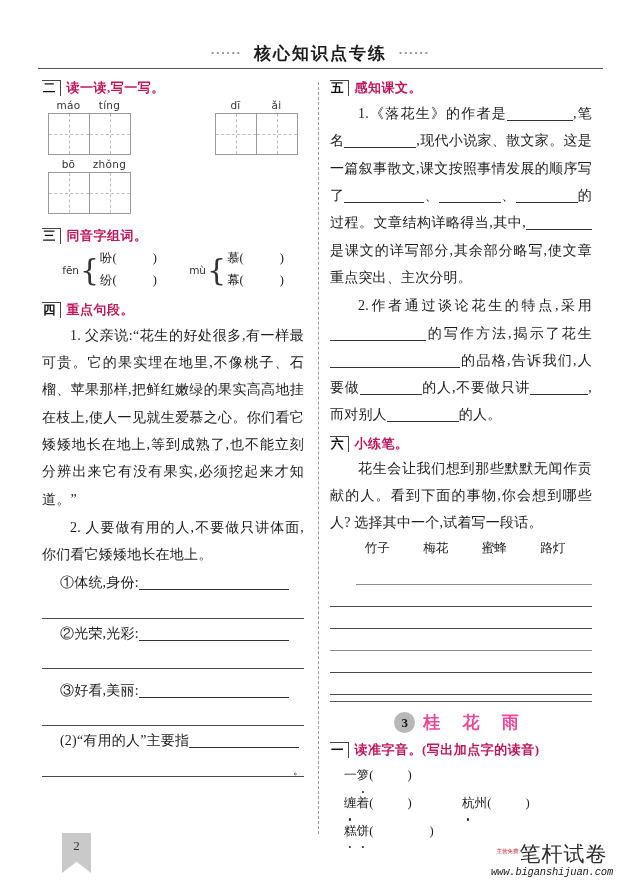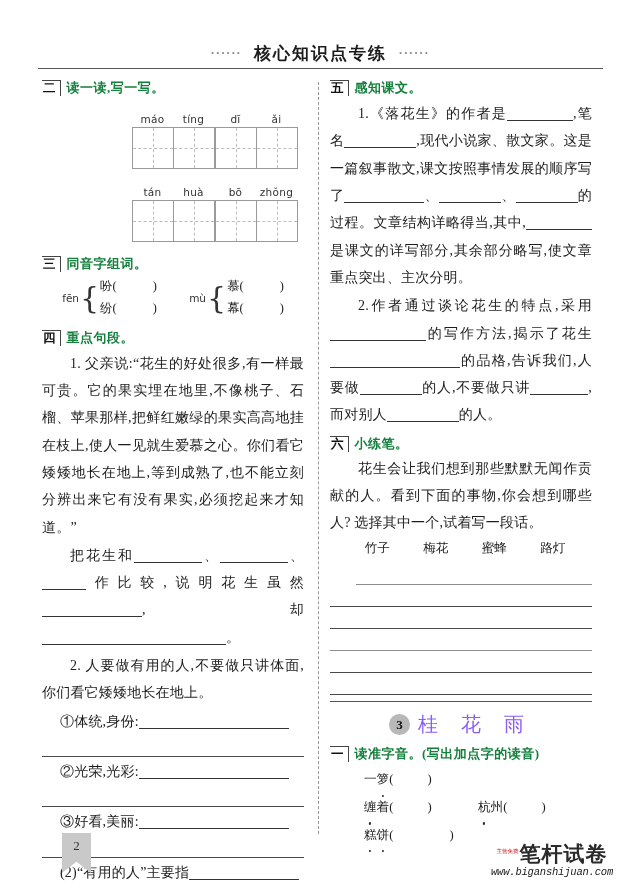--- a/index.html
+++ b/index.html
@@ -83,21 +83,21 @@
     color: #111;
     padding: 1px 4px 1px 1px;
     border-right: 1.3px solid #444;
     border-top: 1.3px solid #444;
     margin-right: 6px;
     line-height: 1.05;
   }
   .sec-title {
     font-size: 13px;
     font-weight: bold;
-    color: #15803d;
+    color: #be185d;
     letter-spacing: .5px;
   }
 
   
   .ptext {
     font-size: 14px;
     line-height: 1.95;
     color: #1d1d1d;
     text-align: justify;
     letter-spacing: .2px;
@@ -106,22 +106,22 @@
   .blank {
     display: inline-block;
     border-bottom: 1px solid #333;
     vertical-align: -3px;
     height: 13px;
   }
 
   
   .grid-block {
     display: flex;
-    justify-content: flex-end;
-    margin-top: 17px;
+    justify-content: space-between;
+    margin-top: 3px;
     padding: 0 6px;
   }
   .grid-unit { text-align: center; }
   .pinyin-row {
     display: flex;
     font-family: "DejaVu Sans", sans-serif;
     font-size: 10.5px;
     color: #333;
     margin-bottom: 2px;
   }
@@ -211,35 +211,35 @@
     color: #111;
     font-weight: bold;
     font-size: 13px;
     line-height: 21px;
     text-align: center;
     vertical-align: middle;
     margin-right: 8px;
     font-family: "Liberation Serif", serif;
   }
   .lesson-name {
-    font-size: 20px;
-    font-weight: normal;
+    font-size: 17px;
+    font-weight: bold;
     letter-spacing: 9px;
     vertical-align: middle;
-    color: #8b5cf6;
+    color: #ec4899;
   }
 
   
   .wordgrid {
     margin-top: 4px;
     padding-left: 14px;
     font-size: 12.6px;
     line-height: 2.2;
   }
-  .wordgrid .wrow { display: flex; margin-left: 20px; }
+  .wordgrid .wrow { display: flex; }
   .wordgrid .witem { width: 118px; }
   .dotchar {
     position: relative;
     display: inline-block;
   }
   .dotchar::after {
     content: "";
     position: absolute;
     left: 50%; bottom: -3px;
     width: 2.2px; height: 2.2px;
@@ -275,21 +275,21 @@
 
   
   .watermark {
     position: absolute;
     left: 472px; top: 843px;
     width: 160px;
     text-align: center;
   }
   .wm-main {
     font-size: 21px;
-    font-weight: bold;
+    font-weight: normal;
     color: #2b2b2b;
     letter-spacing: 1px;
     line-height: 1.05;
     font-family: "Liberation Sans", sans-serif;
   }
   .wm-badge {
     display: inline-block;
     font-size: 5.5px;
     color: #cf2020;
     vertical-align: 8px;
@@ -346,30 +346,20 @@
         <div class="tianzi">
           <div class="cell"></div>
           <div class="cell"></div>
         </div>
       </div>
     </div>
 
     <div class="grid-block">
       <div class="grid-unit">
         <div class="pinyin-row">
-          <span>tán</span>
-          <span>huà</span>
-        </div>
-        <div class="tianzi">
-          <div class="cell"></div>
-          <div class="cell"></div>
-        </div>
-      </div>
-      <div class="grid-unit">
-        <div class="pinyin-row">
           <span>bō</span>
           <span>zhǒng</span>
         </div>
         <div class="tianzi">
           <div class="cell"></div>
           <div class="cell"></div>
         </div>
       </div>
     </div>
 
@@ -400,41 +390,38 @@
     <div class="sec" style="margin-top:10px">
       <div class="sec-num">四</div>
       <div class="sec-title">重点句段。</div>
     </div>
 
     <div class="ptext indent" style="margin-top:4px">
       <span>1.</span>
       <span>父亲说:“花生的好处很多,有一样最可贵。它的果实埋在地里,不像桃子、石榴、苹果那样,把鲜红嫩绿的果实高高地挂在枝上,使人一见就生爱慕之心。你们看它矮矮地长在地上,等到成熟了,也不能立刻分辨出来它有没有果实,必须挖起来才知道。”</span>
     </div>
 
-    <div class="ptext indent" style="margin-top:1px">
-      <span>把花生和</span><span class="blank" style="width:68px"></span><span>、</span><span class="blank" style="width:68px"></span><span>、</span><span class="blank" style="width:44px"></span><span>作比较,说明花生虽然</span><span class="blank" style="width:100px"></span><span>,却</span><span class="blank" style="width:184px"></span><span>。</span>
-    </div>
 
     <div class="ptext indent" style="margin-top:1px">
       <span>2.</span>
       <span>人要做有用的人,不要做只讲体面,你们看它矮矮地长在地上。</span>
     </div>
 
 
     <div class="ptext" style="margin-top:1px;padding-left:18px">
       <span>①体统,身份:</span><span class="blank" style="width:150px"></span>
     </div>
     <div class="wline"></div>
 
     <div class="ptext" style="margin-top:1px;padding-left:18px">
       <span>②光荣,光彩:</span><span class="blank" style="width:150px"></span>
     </div>
     <div class="wline"></div>
 
-    <div class="ptext" style="margin-top:1px;padding-left:18px">
+    <div class="ptext" style="margin-top:8px;padding-left:18px">
       <span>③好看,美丽:</span><span class="blank" style="width:150px"></span>
     </div>
     <div class="wline"></div>
 
     <div class="ptext" style="margin-top:1px;padding-left:18px">
       <span>(2)“有用的人”主要指</span><span class="blank" style="width:110px"></span>
     </div>
     <div class="wline" style="position:relative">
       <span style="position:absolute;right:0;bottom:-2px;font-size:11px">。</span>
     </div>

